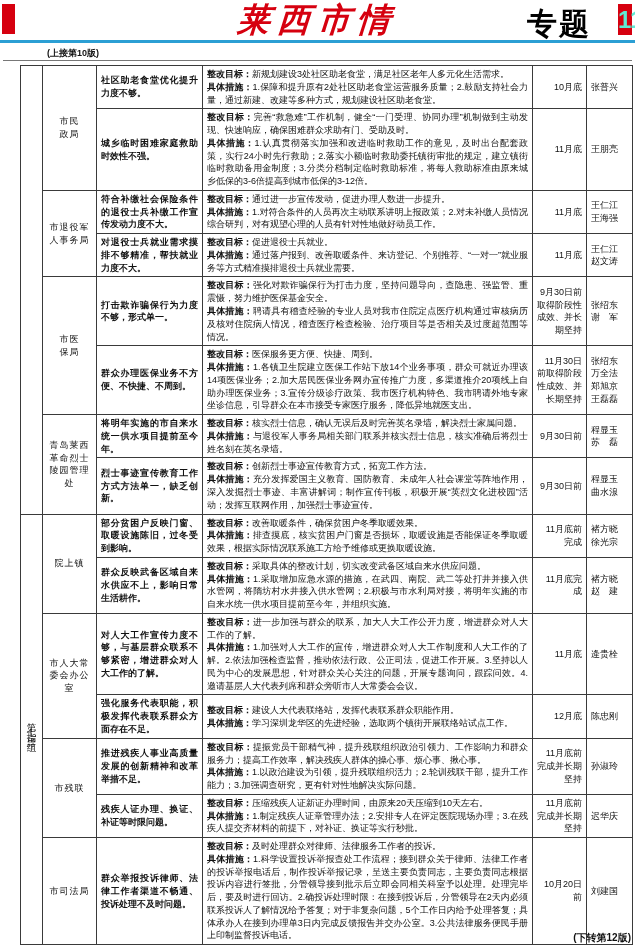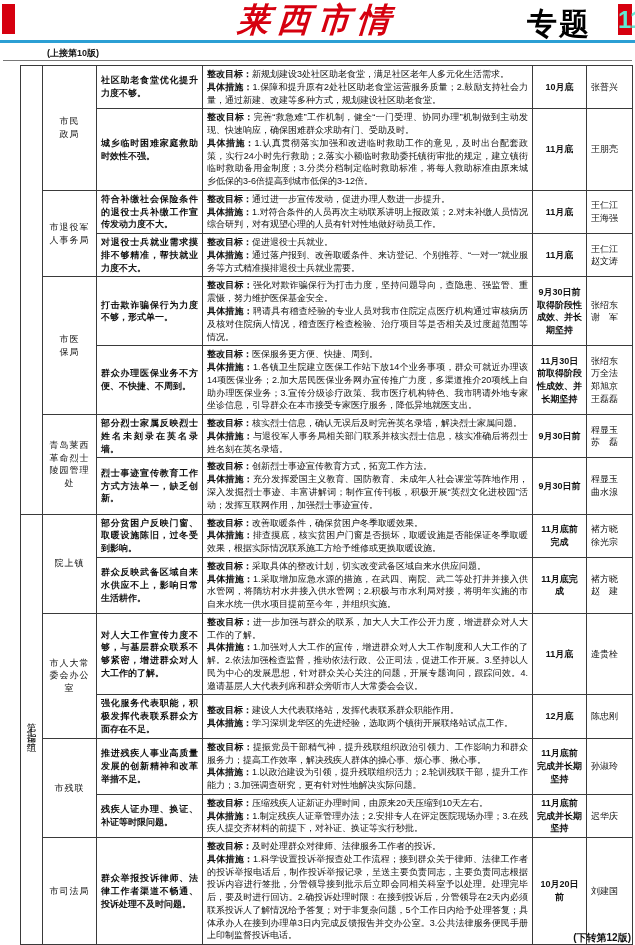--- a/index.html
+++ b/index.html
@@ -47,21 +47,21 @@
   td.group{text-align:center;padding:0;}
   td.group .vlabel{
     writing-mode:vertical-rl;text-orientation:upright;
     letter-spacing:5px;font-size:9.5px;margin:0 auto;display:inline-block;
   }
   td.dept{text-align:center;white-space:pre-line;letter-spacing:1px;line-height:1.65;}
   td.issue{text-align:justify;line-height:1.7;font-weight:bold;}
   td.detail{padding:3px 5px;margin-top:47px;}
   td.detail p{margin:0;text-align:justify;}
   td.detail b{font-weight:bold;}
-  td.deadline{text-align:center;line-height:1.6;font-weight:bold;}
+  td.deadline{text-align:right;line-height:1.6;}
   td.person{text-align:left;white-space:pre-line;line-height:1.7;}
   
   .continued-to{position:absolute;right:4px;top:931px;font-size:10px;font-weight:bold;color:#111;}
 </style>
 </head>
 <body>
 
 <div class="header">
   <div class="red-corner"></div>
   <div class="masthead">莱西市情</div>
@@ -151,21 +151,21 @@
 万全法
 郑旭京
 王磊磊</td>
     </tr>
 
     <tr>
       <td class="dept" rowspan="2">青岛莱西
 革命烈士
 陵园管理
 处</td>
-      <td class="issue">部分烈士家属反映烈士姓名未刻录在英名录墙。</td>
+      <td class="issue">将明年实施的市自来水统一供水项目提前至今年。</td>
       <td class="detail">
         <p><b>整改目标：</b><span>核实烈士信息，确认无误后及时完善英名录墙，解决烈士家属问题。</span></p>
         <p><b>具体措施：</b><span>与退役军人事务局相关部门联系并核实烈士信息，核实准确后将烈士姓名刻在英名录墙。</span></p>
       </td>
       <td class="deadline">9月30日前</td>
       <td class="person">程显玉
 苏　磊</td>
     </tr>
     <tr>
       <td class="issue">烈士事迹宣传教育工作方式方法单一，缺乏创新。</td>

